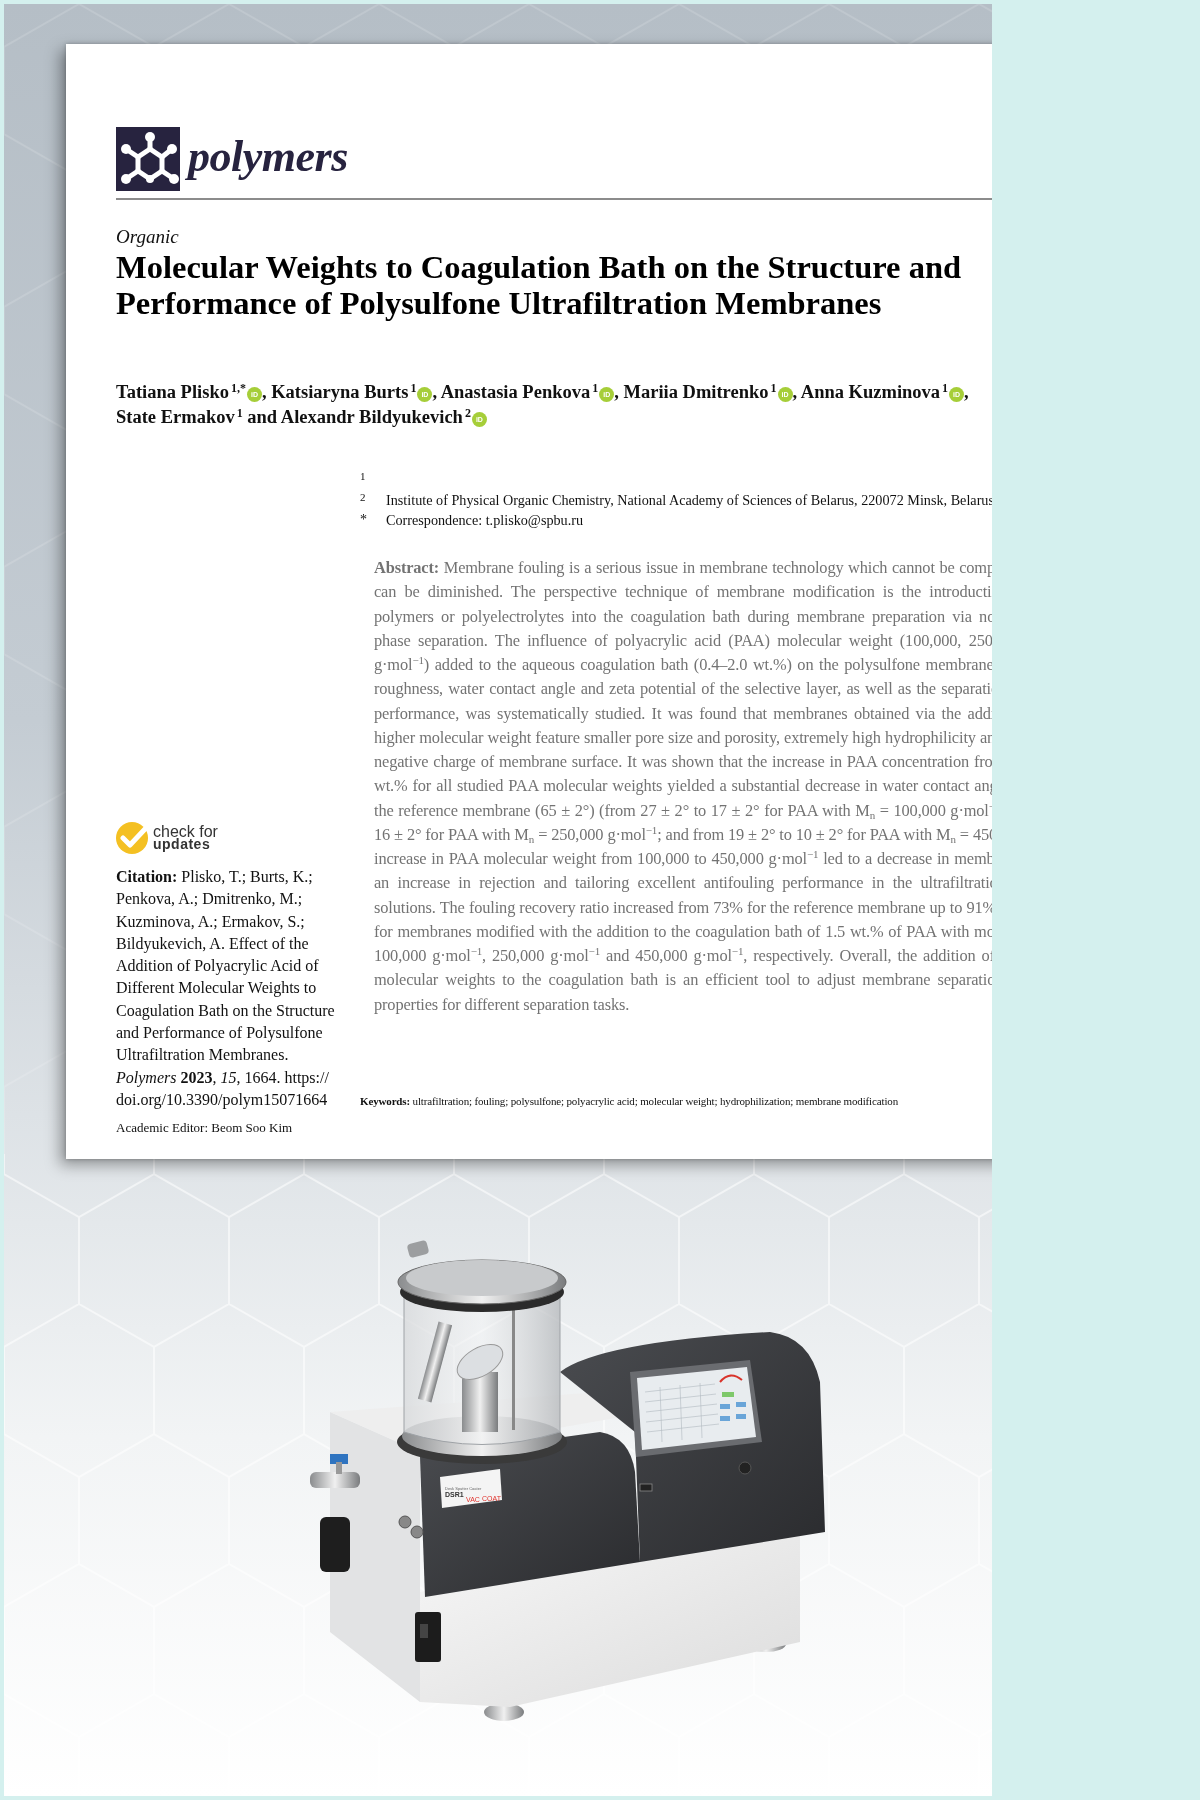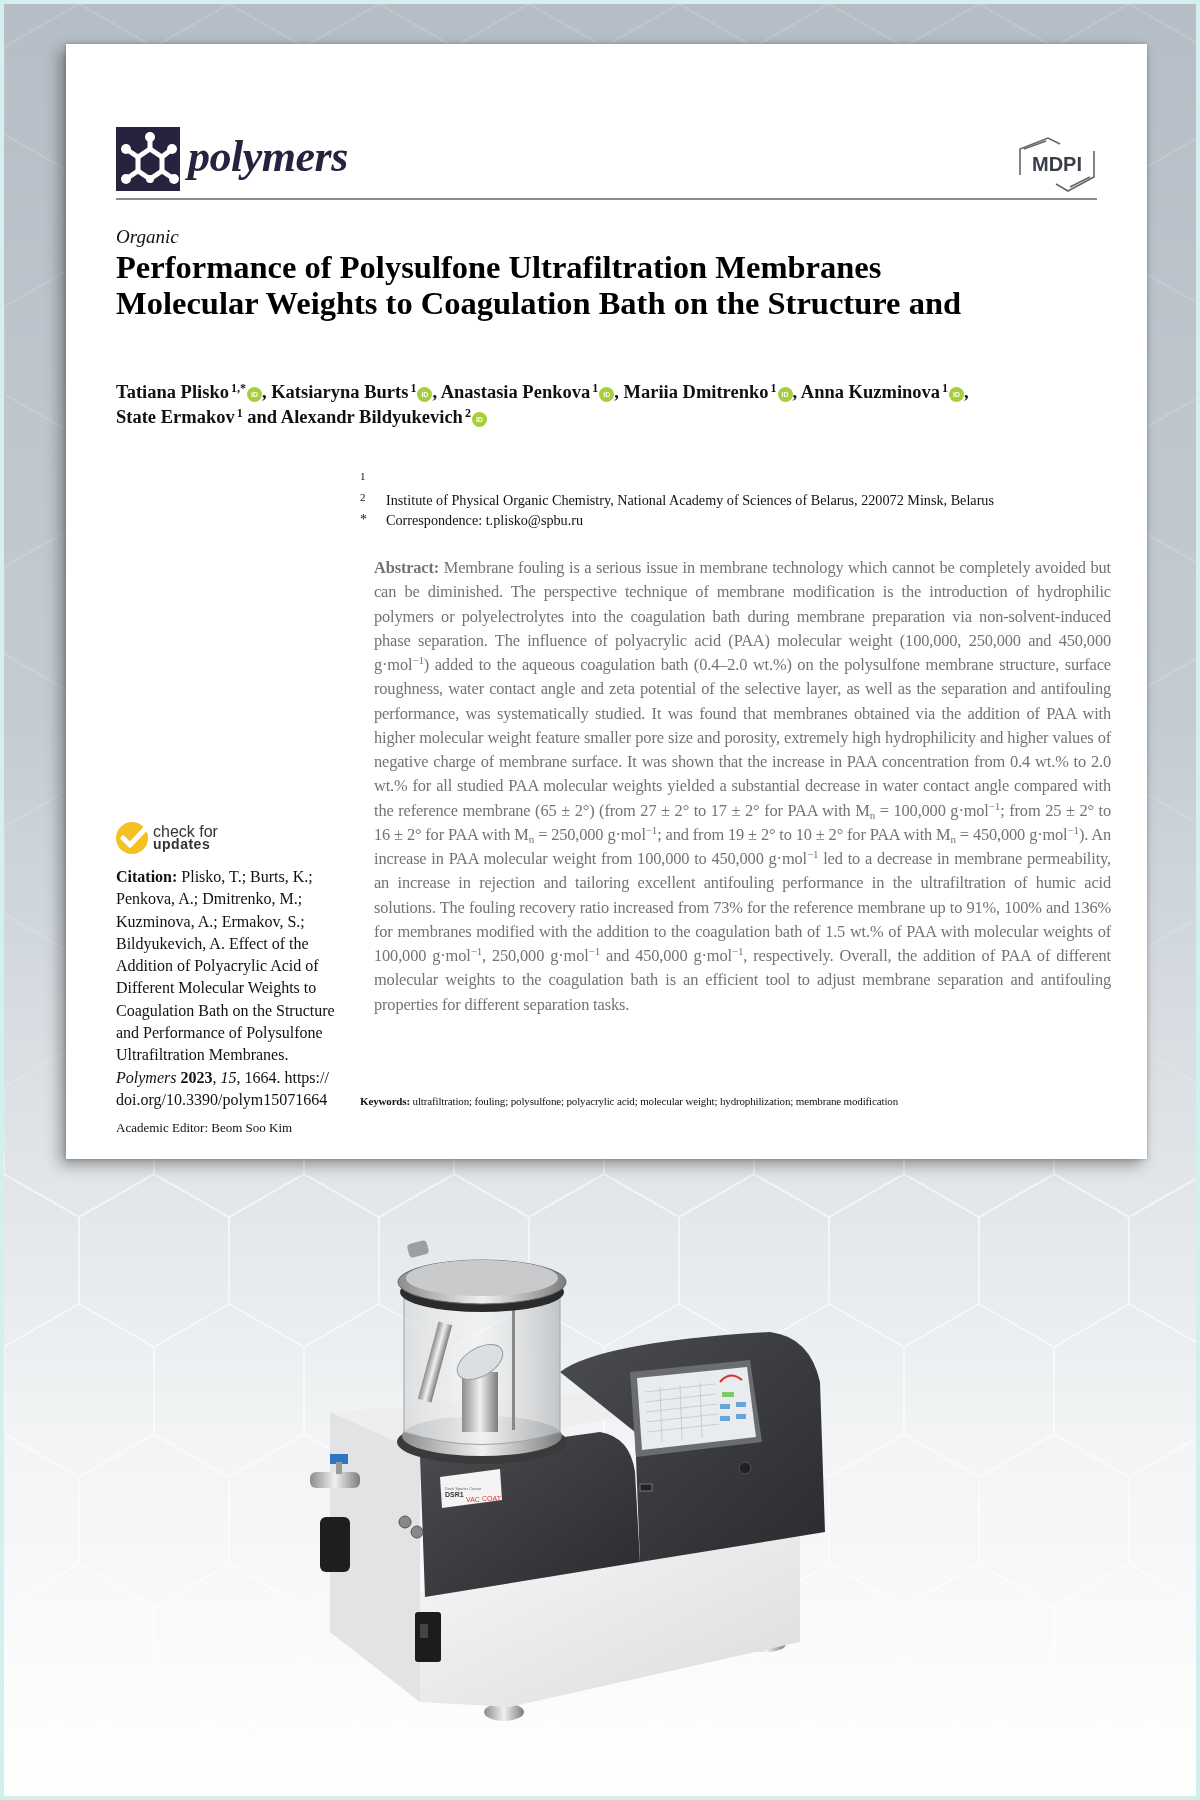--- a/index.html
+++ b/index.html
@@ -3,21 +3,21 @@
 <meta charset="utf-8">
 <style>
   * { box-sizing: border-box; margin: 0; padding: 0; }
   html, body { width: 1200px; height: 1800px; overflow: hidden; }
   body {
     position: relative;
     background: #d4f0ee;
     font-family: "Liberation Serif", serif;
   }
   .frame {
-    position: absolute; left: 4px; top: 4px; width: 1192px; height: 1792px;
+    position: absolute; left: 4px; top: 4px; width: 988px; height: 1792px;
     background: linear-gradient(180deg, #b5bec6 0%, #c4ccd3 40%, #dde2e6 62%, #f2f4f5 80%, #ffffff 100%);
     overflow: hidden;
     padding-left: 44px;
   }
   .hex-bg { position: absolute; left: 0; top: 0; width: 1192px; height: 1792px; }
   .paper {
     position: absolute; left: 62px; top: 40px; width: 1081px; height: 1115px;
     background: #ffffff;
     box-shadow: -6px 6px 14px rgba(0,0,0,0.35), 0 0 4px rgba(0,0,0,0.25);
   }
@@ -133,22 +133,22 @@
         <line x1="8" y1="12" x2="30" y2="4" stroke="#666" stroke-width="1.6"></line>
         <polyline points="78,14 78,40 52,54 40,47" fill="none" stroke="#666" stroke-width="1.6"></polyline>
         <line x1="74" y1="40" x2="54" y2="50" stroke="#666" stroke-width="1.6"></line>
         <text x="41" y="34" text-anchor="middle" font-family="Liberation Sans, sans-serif" font-weight="bold" font-size="20" fill="#3a3d4a">MDPI</text>
       </svg>
     </div>
     <div class="header-rule"></div>
 
     <div class="article-type">Organic</div>
     <div class="title">
+      <div>Molecular Weights to Coagulation Bath on the Structure and</div>
       <div>Performance of Polysulfone Ultrafiltration Membranes</div>
-      <div>Molecular Weights to Coagulation Bath on the Structure and</div>
     </div>
 
     <div class="authors">
       <div>
         <span>Tatiana Plisko</span><sup>1,*</sup><span class="orcid">iD</span><span>,</span>
         <span>Katsiaryna Burts</span><sup>1</sup><span class="orcid">iD</span><span>,</span>
         <span>Anastasia Penkova</span><sup>1</sup><span class="orcid">iD</span><span>,</span>
         <span>Mariia Dmitrenko</span><sup>1</sup><span class="orcid">iD</span><span>,</span>
         <span>Anna Kuzminova</span><sup>1</sup><span class="orcid">iD</span><span>,</span>
       </div>

